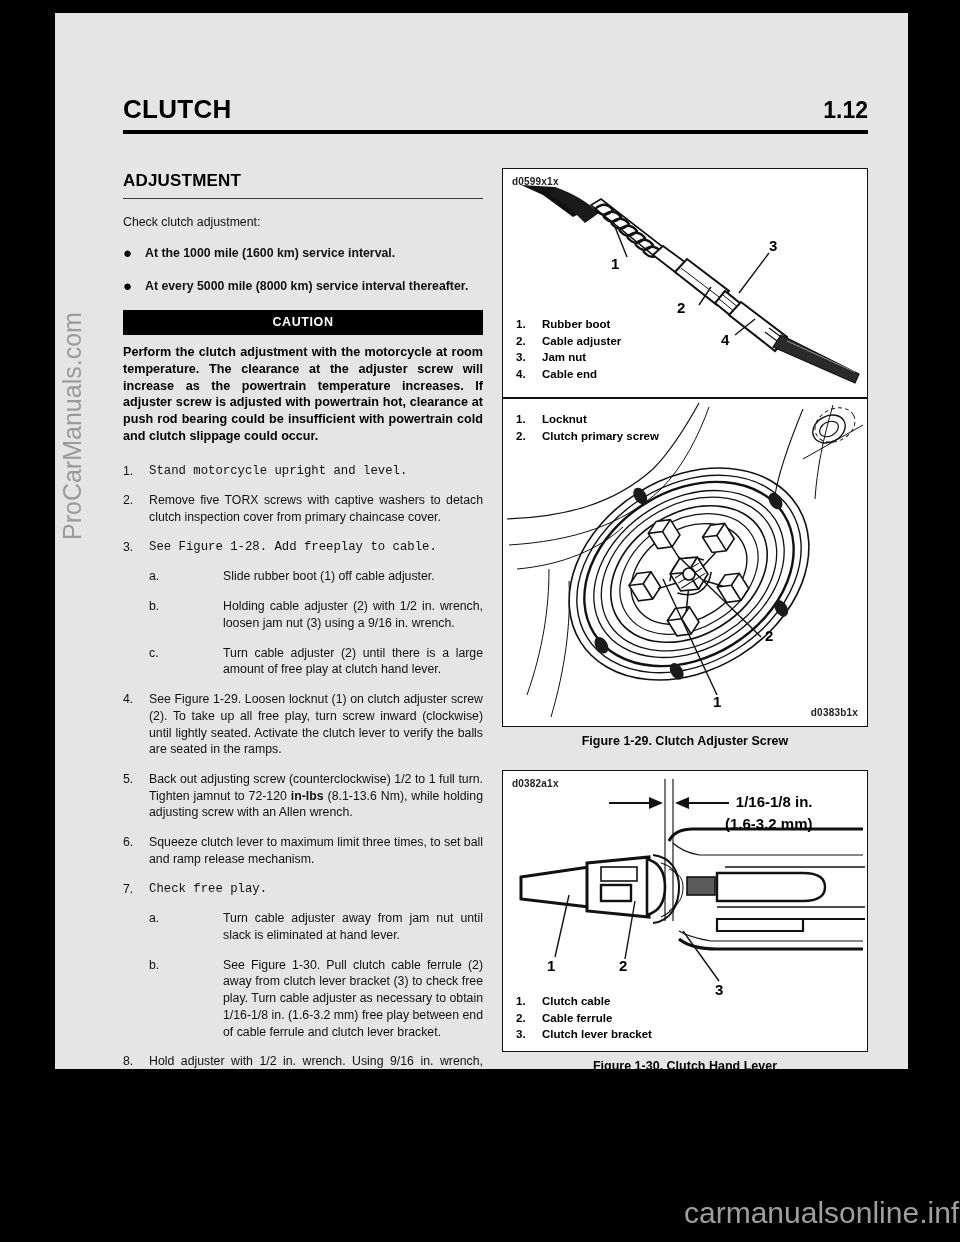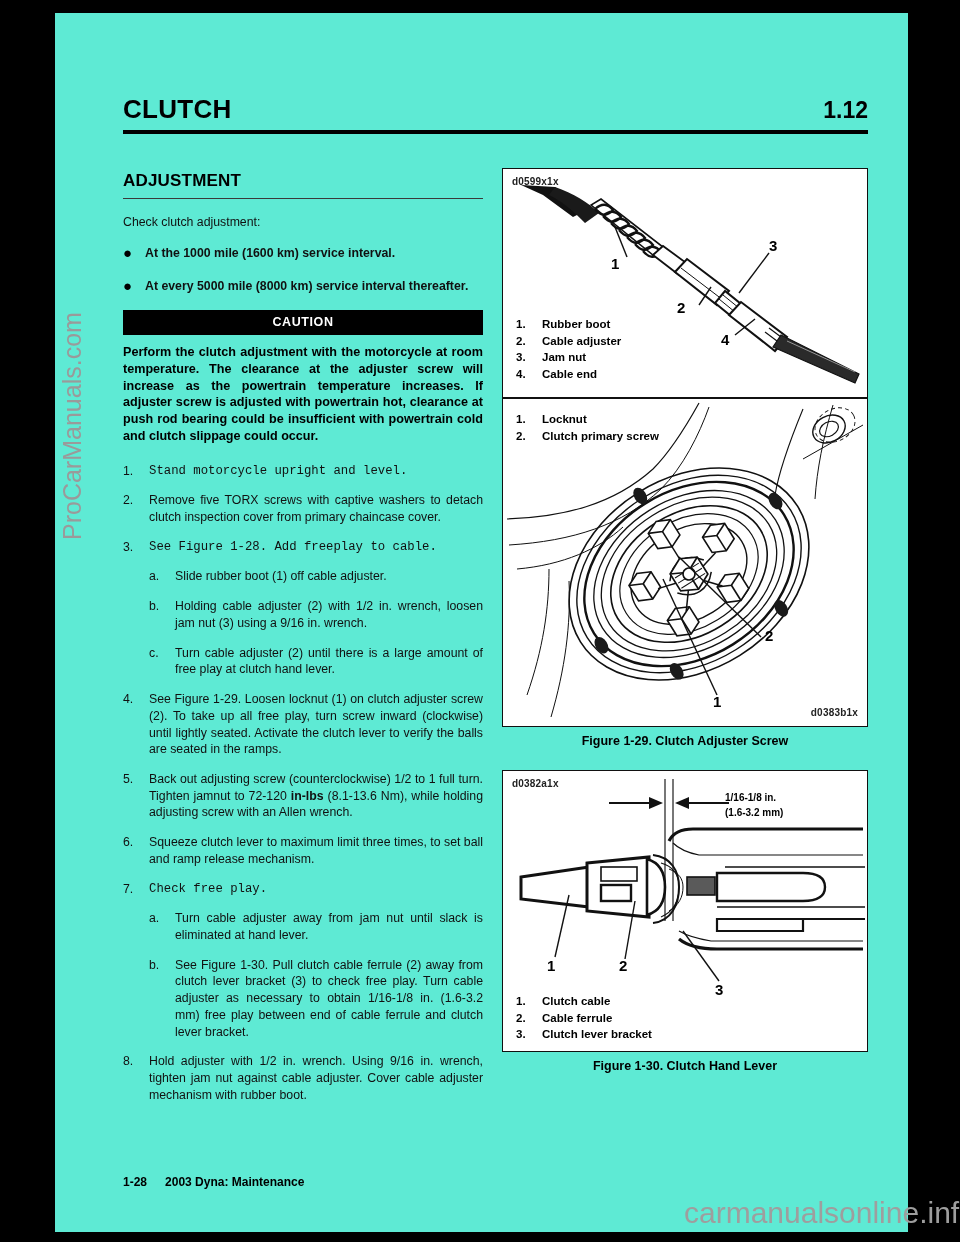--- a/index.html
+++ b/index.html
@@ -14,22 +14,22 @@
     font-family: "Liberation Sans", sans-serif;
     overflow: hidden;
   }
 
   
   #page-sheet {
     position: absolute;
     left: 55px;
     top: 13px;
     width: 853px;
-    height: 1219px;
-    background: #5eead4;
+    height: 1056px;
+    background: #e5e5e5;
     overflow: hidden;
   }
 
   
   #watermark-left {
     position: absolute;
     left: 58px;
     top: 500px;
     width: 320px;
     height: 40px;
@@ -191,20 +191,21 @@
     margin-bottom: 13px;
     margin-left: 26px;
   }
   .substep-num {
     width: 26px;
     flex: 0 0 26px;
   }
   .substep-body {
     flex: 1;
     text-align: justify;
+    margin-left: 48px;
   }
   .substep-body.noj { text-align: left; }
 
   .b { font-weight: bold; }
 
   
   .figure-box {
     border: 1px solid #111;
     background: #fff;
     position: relative;
@@ -575,21 +576,21 @@
           <path d="M222 96 L362 96" stroke="#111" stroke-width="1.6" fill="none"></path>
           <path d="M214 136 L362 136" stroke="#111" stroke-width="1.6" fill="none"></path>
           <path d="M214 148 L300 148 L300 160 L214 160 Z" fill="#fff" stroke="#111" stroke-width="2.2"></path>
           <path d="M300 148 L362 148" stroke="#111" stroke-width="2" fill="none"></path>
 
           <line x1="52" y1="186" x2="66" y2="124" stroke="#111" stroke-width="1.4"></line>
           <line x1="122" y1="188" x2="132" y2="130" stroke="#111" stroke-width="1.4"></line>
           <line x1="216" y1="210" x2="180" y2="160" stroke="#111" stroke-width="1.4"></line>
         </svg>
 
-        <div class="callout" style="left:222px; top:20px; font-size:10px; line-height:1.45;">
+        <div class="callout" style="left:222px; top:20px; font-size:15px; line-height:1.45;text-align:right;">
           <div>1/16-1/8 in.</div>
           <div>(1.6-3.2 mm)</div>
         </div>
 
         <div class="callout" style="left:44px; top:186px;">1</div>
         <div class="callout" style="left:116px; top:186px;">2</div>
         <div class="callout" style="left:212px; top:210px;">3</div>
 
         <div class="fig-legend legend-inbox" style="left:13px; top:222px;">
           <div class="legend-row">

